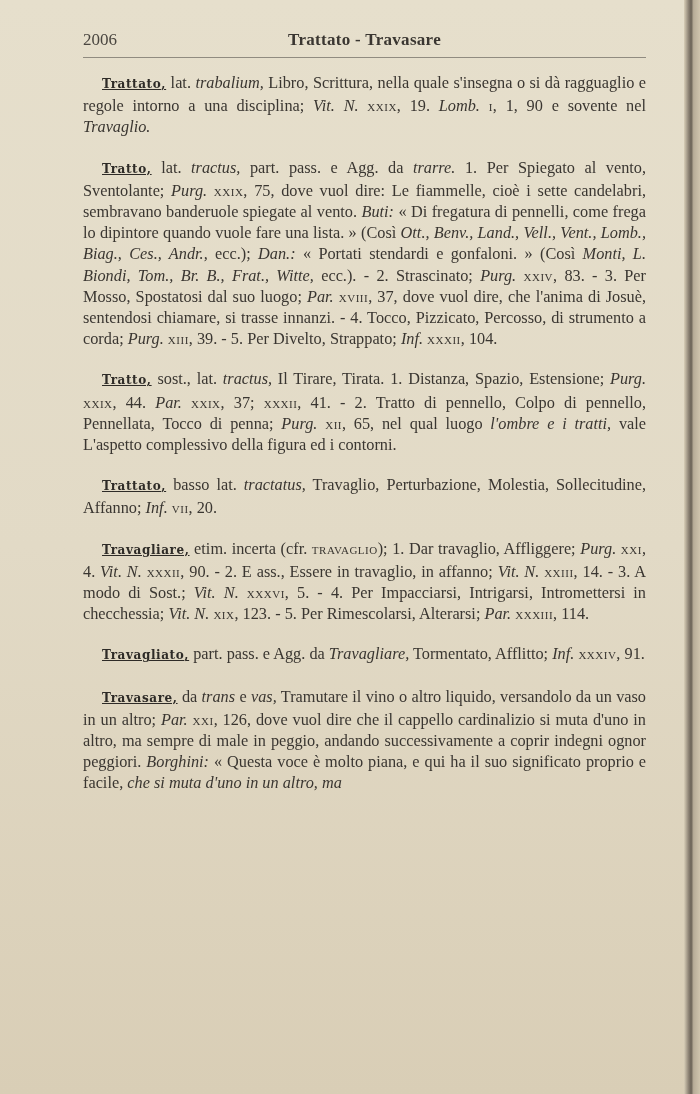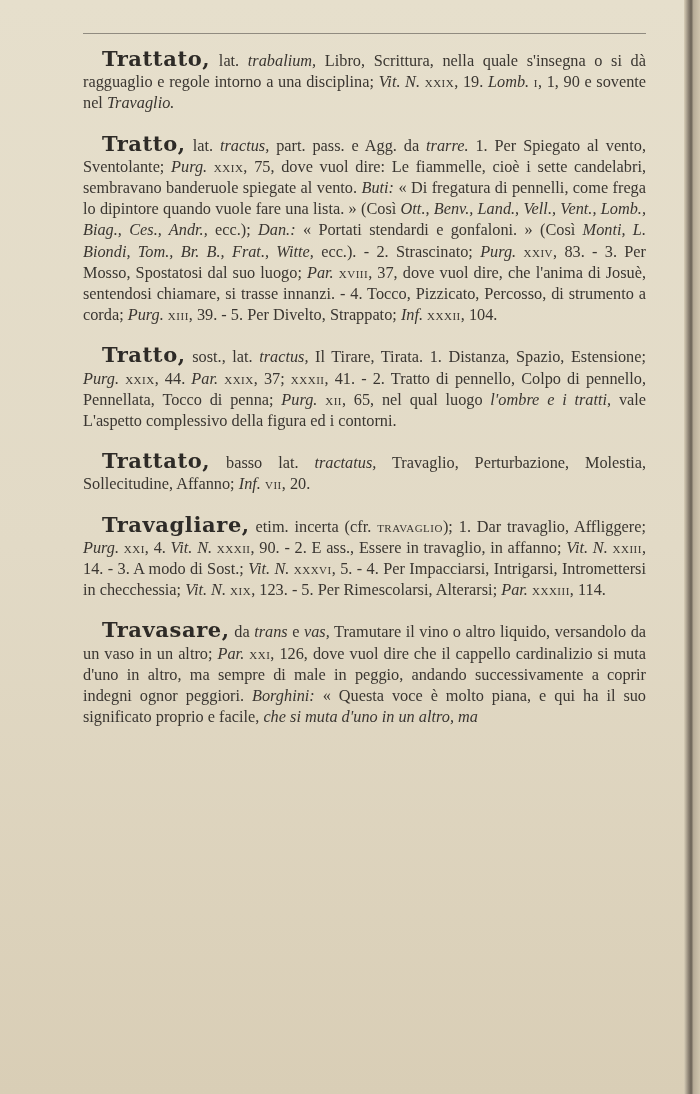--- a/index.html
+++ b/index.html
@@ -23,34 +23,39 @@
   }
   .header .pnum { color: #4a4640; font-size: 17px; }
   .header .title { font-weight: bold; font-size: 17px; color: #3a3631; position: absolute; left: 0; right: 0; text-align: center; letter-spacing: 0.3px; }
   .rule { height: 1px; background: #7a756d; margin-top: 3px; margin-bottom: 14px; opacity: 0.8; }
   p.entry {
     margin: 0 0 19px 0;
     font-size: 16.3px; line-height: 21.2px; text-align: justify;
     text-indent: 0;
   }
   p.entry.indented { text-indent: 19px; }
-  .hw { font-family: "DejaVu Serif", serif; font-weight: bold; font-size: 21px; letter-spacing: 0.6px; color: #2e2b27; }
+  .hw { font-family: "DejaVu Serif", serif; font-weight: bold; font-size: 12px; letter-spacing: 0.6px; color: #2e2b27; text-decoration: underline; }
   .sc { font-variant: small-caps; text-transform: lowercase; letter-spacing: 0.5px; }
   i { font-style: italic; }
 </style>
 </head>
 <body>
 
 <div class="spine"></div>
 
 <div class="page">
+  <div class="header" style="position:relative;">
+    <span class="pnum">2006</span>
+    <span class="title">Trattato - Travasare</span>
+  </div>
   <div class="rule"></div>
 
 
   <div id="entries">
       <p class="entry indented"><span class="hw">Trattato,</span><span> lat. <i>trabalium,</i> Libro, Scrittura, nella quale s'insegna o si dà ragguaglio e regole intorno a una disciplina; <i>Vit. N.</i> <span class="sc">XXIX</span>, 19. <i>Lomb.</i> <span class="sc">I</span>, 1, 90 e sovente nel <i>Travaglio.</i></span></p>
       <p class="entry indented"><span class="hw">Tratto,</span><span> lat. <i>tractus,</i> part. pass. e Agg. da <i>trarre.</i> 1. Per Spiegato al vento, Sventolante; <i>Purg.</i> <span class="sc">XXIX</span>, 75, dove vuol dire: Le fiammelle, cioè i sette candelabri, sembravano banderuole spiegate al vento. <i>Buti:</i> « Di fregatura di pennelli, come frega lo dipintore quando vuole fare una lista. » (Così <i>Ott., Benv., Land., Vell., Vent., Lomb., Biag., Ces., Andr.,</i> ecc.); <i>Dan.:</i> « Portati stendardi e gonfaloni. » (Così <i>Monti, L. Biondi, Tom., Br. B., Frat., Witte,</i> ecc.). - 2. Strascinato; <i>Purg.</i> <span class="sc">XXIV</span>, 83. - 3. Per Mosso, Spostatosi dal suo luogo; <i>Par.</i> <span class="sc">XVIII</span>, 37, dove vuol dire, che l'anima di Josuè, sentendosi chiamare, si trasse innanzi. - 4. Tocco, Pizzicato, Percosso, di strumento a corda; <i>Purg.</i> <span class="sc">XIII</span>, 39. - 5. Per Divelto, Strappato; <i>Inf.</i> <span class="sc">XXXII</span>, 104.</span></p>
       <p class="entry indented"><span class="hw">Tratto,</span><span> sost., lat. <i>tractus,</i> Il Tirare, Tirata. 1. Distanza, Spazio, Estensione; <i>Purg.</i> <span class="sc">XXIX</span>, 44. <i>Par.</i> <span class="sc">XXIX</span>, 37; <span class="sc">XXXII</span>, 41. - 2. Tratto di pennello, Colpo di pennello, Pennellata, Tocco di penna; <i>Purg.</i> <span class="sc">XII</span>, 65, nel qual luogo <i>l'ombre e i tratti,</i> vale L'aspetto complessivo della figura ed i contorni.</span></p>
       <p class="entry indented"><span class="hw">Trattato,</span><span> basso lat. <i>tractatus,</i> Travaglio, Perturbazione, Molestia, Sollecitudine, Affanno; <i>Inf.</i> <span class="sc">VII</span>, 20.</span></p>
       <p class="entry indented"><span class="hw">Travagliare,</span><span> etim. incerta (cfr. <span class="sc">Travaglio</span>); 1. Dar travaglio, Affliggere; <i>Purg.</i> <span class="sc">XXI</span>, 4. <i>Vit. N.</i> <span class="sc">XXXII</span>, 90. - 2. E ass., Essere in travaglio, in affanno; <i>Vit. N.</i> <span class="sc">XXIII</span>, 14. - 3. A modo di Sost.; <i>Vit. N.</i> <span class="sc">XXXVI</span>, 5. - 4. Per Impacciarsi, Intrigarsi, Intromettersi in checchessia; <i>Vit. N.</i> <span class="sc">XIX</span>, 123. - 5. Per Rimescolarsi, Alterarsi; <i>Par.</i> <span class="sc">XXXIII</span>, 114.</span></p>
+      <p class="entry indented"><span class="hw">Travagliato,</span><span> part. pass. e Agg. da <i>Travagliare,</i> Tormentato, Afflitto; <i>Inf.</i> <span class="sc">XXXIV</span>, 91.</span></p>
       <p class="entry indented"><span class="hw">Travasare,</span><span> da <i>trans</i> e <i>vas,</i> Tramutare il vino o altro liquido, versandolo da un vaso in un altro; <i>Par.</i> <span class="sc">XXI</span>, 126, dove vuol dire che il cappello cardinalizio si muta d'uno in altro, ma sempre di male in peggio, andando successivamente a coprir indegni ognor peggiori. <i>Borghini:</i> « Questa voce è molto piana, e qui ha il suo significato proprio e facile, <i>che si muta d'uno in un altro, ma</i></span></p>
     </div>
 </div>
 
 </body></html>

